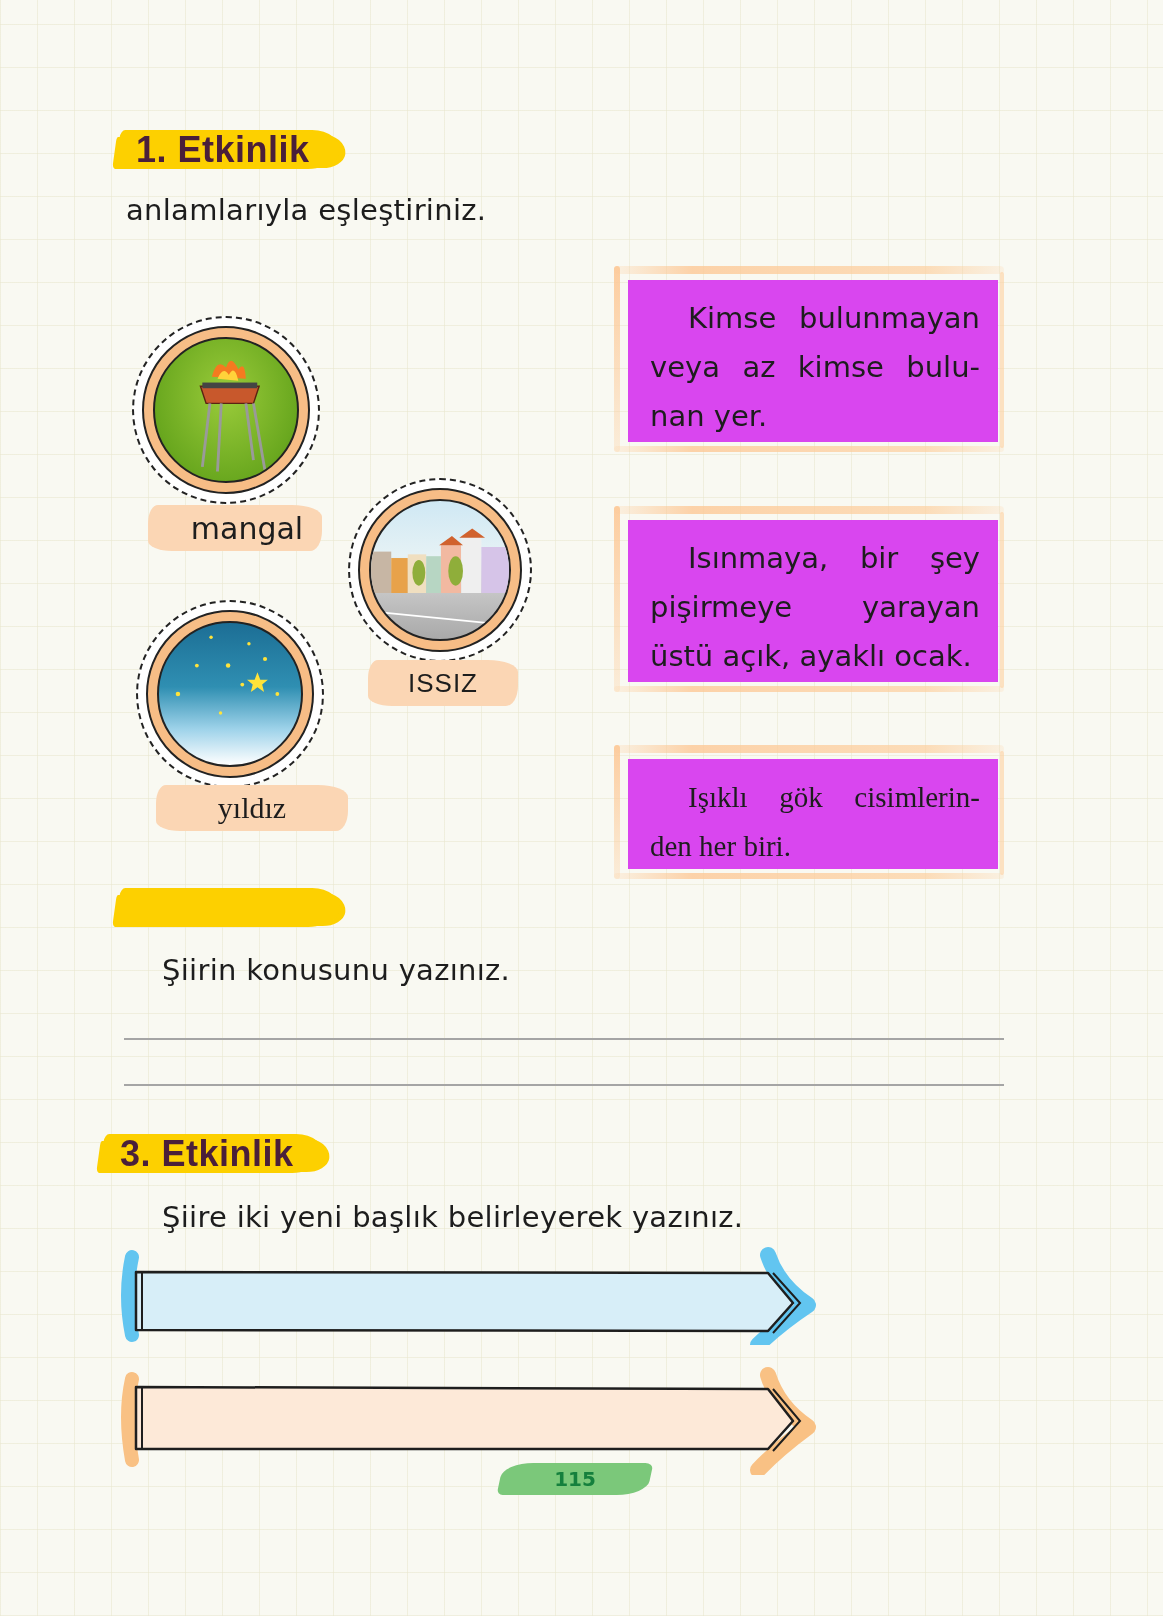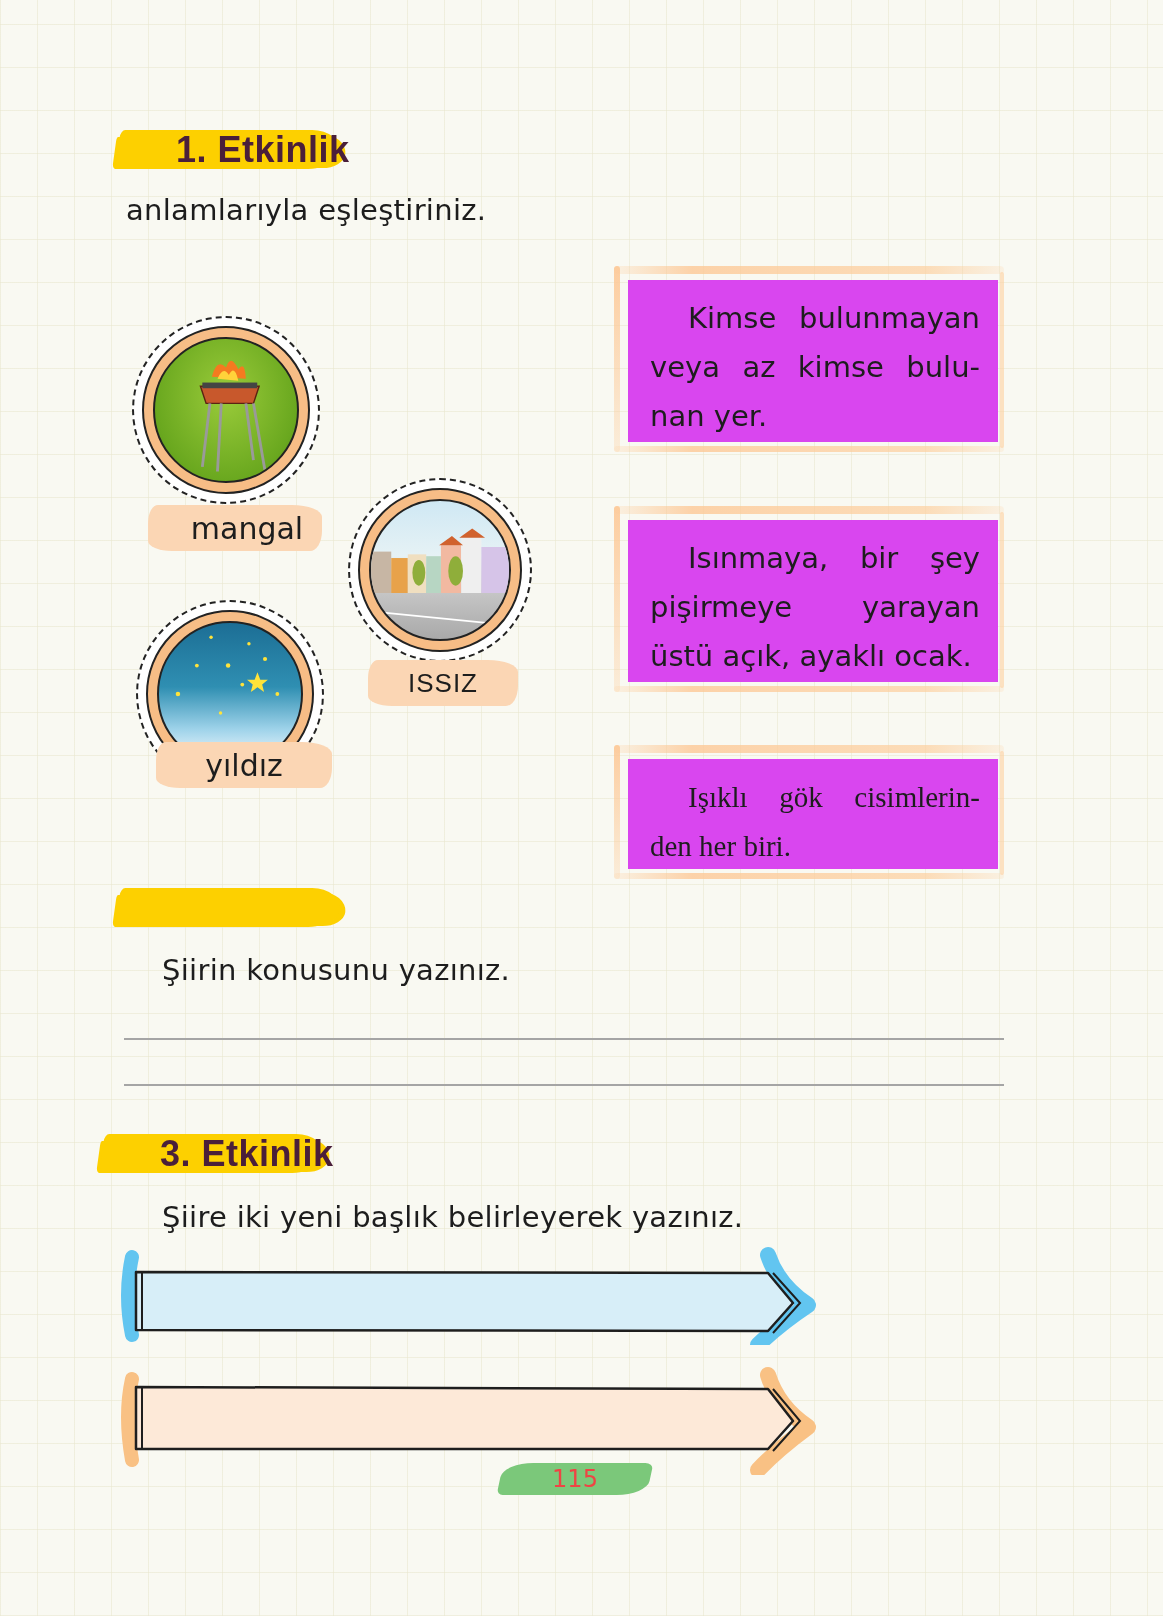--- a/index.html
+++ b/index.html
@@ -20,21 +20,21 @@
   }
   .brush {
     position:absolute; left:-10px; top:4px; width:230px; height:38px;
     background:#fdd000;
     border-radius:6px 40px 30px 8px / 10px 30px 20px 12px;
     transform:skewX(-8deg);
     box-shadow: 8px 2px 0 -2px #fdd000, -6px 4px 0 -3px #fdd000;
   }
   .heading-text {
     position:relative; font-family:"Liberation Sans", sans-serif; font-weight:bold;
-    font-size:36px; color:#4a1f3a; letter-spacing:0.5px; padding-left:8px;margin-left:40px;
+    font-size:36px; color:#4a1f3a; letter-spacing:0.5px; padding-left:8px;
   }
 
   .instr {
     position:absolute; font-family:"DejaVu Sans", sans-serif; font-size:29px; color:#1d1d1d;
     line-height:50px; letter-spacing:0.3px;
   }
 
   
   .card {
     position:absolute; background:#d946ef;
@@ -91,21 +91,21 @@
   .page-num {
     position:absolute; left:490px; top:1455px; width:170px; height:48px;
     display:flex; align-items:center; justify-content:center;
   }
   .page-num .g {
     position:absolute; left:10px; top:8px; width:150px; height:32px;
     background:#7bc87a; border-radius:30px 8px 30px 6px / 14px 6px 14px 6px;
     transform:skewX(-12deg);
   }
   .page-num span {
-    position:relative; color:#ef4444; font-family:"DejaVu Sans", sans-serif; font-size:24px;
+    position:relative; color:#15803d; font-family:"DejaVu Sans", sans-serif; font-size:20px;font-weight:bold;
   }
 </style>
 </head>
 <body>
 
 <div class="heading" style="left:128px; top:126px; width:240px;">
   <div class="brush" style="width:222px;"></div>
   <span class="heading-text">1. Etkinlik</span>
 </div>
 
@@ -170,21 +170,21 @@
             <circle cx="88" cy="65" r="2"></circle>
           <circle cx="20" cy="75" r="2.4"></circle>
             <circle cx="125" cy="75" r="2"></circle>
           <circle cx="65" cy="95" r="1.8"></circle>
           <polygon points="104,52 107,60 115,60 109,65 111,73 104,68 97,73 99,65 93,60 101,60"></polygon>
         </g>
       </svg>
     </div>
   </div>
 </div>
-<div class="label-brush" style="left:156px; top:742px; width:176px;">
+<div class="label-brush" style="left:156px; top:785px; width:192px;font-family:Liberation Serif, serif;">
   <span>yıldız</span>
 </div>
 
 <div class="card" style="left:628px; top:280px; width:370px; height:162px;">
   <div class="edge-l"></div>
   <div class="edge-r"></div>
   <p>Kimse bulunmayan veya az kimse bulu- nan yer.</p>
 </div>
 
 <div class="card" style="left:628px; top:520px; width:370px; height:162px;">

